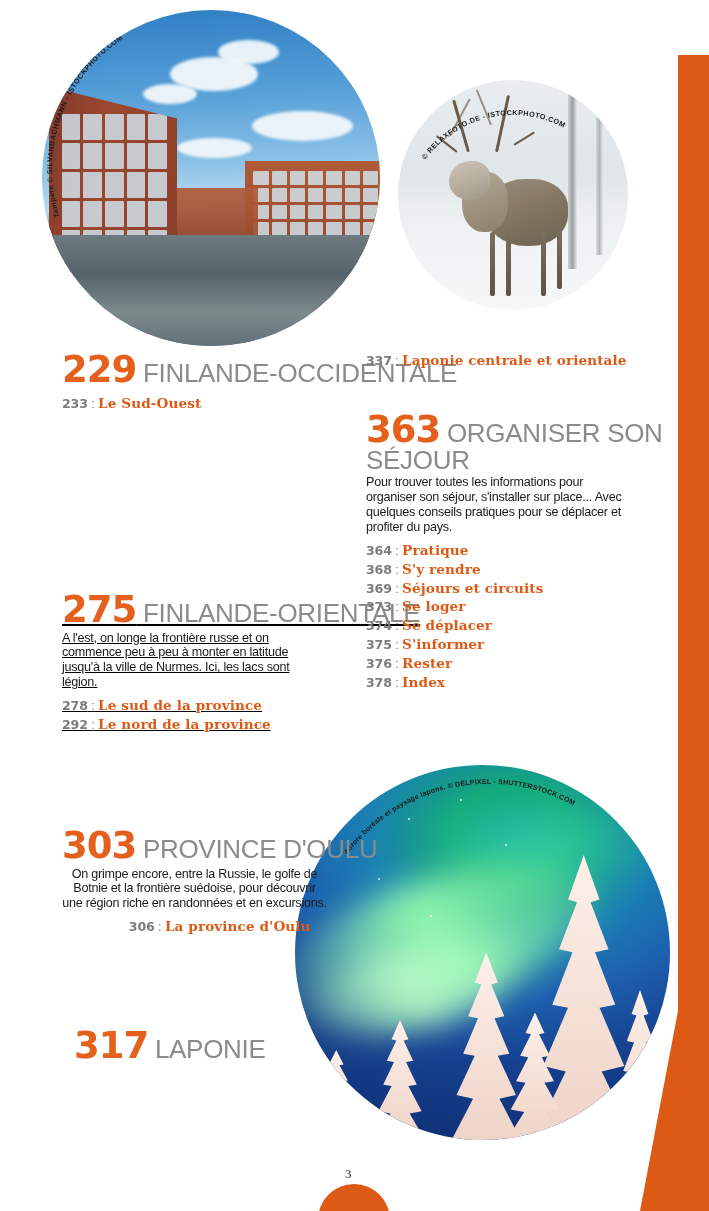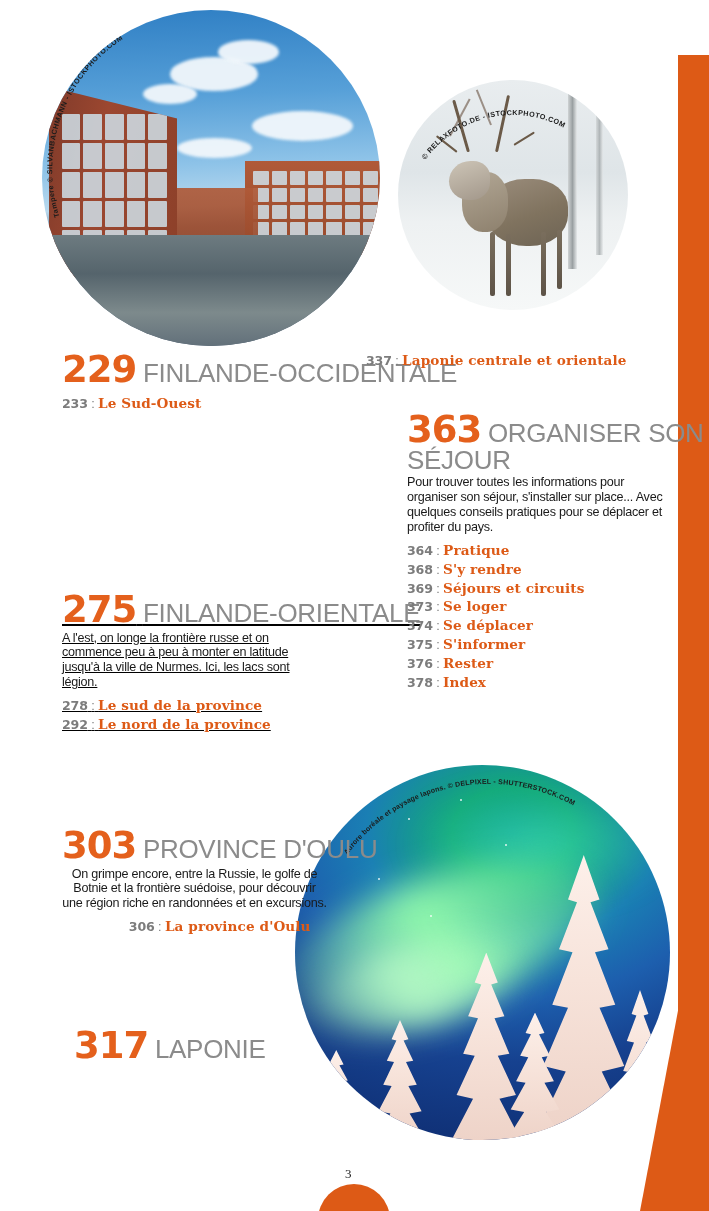--- a/index.html
+++ b/index.html
@@ -79,21 +79,21 @@
   .sep{color:#7c7c7c;font-size:12.6px;}
   .lbl{color:#DD5A16;font-weight:bold;font-family:"DejaVu Serif",serif;font-size:13.6px;letter-spacing:.1px;}
 
   
   #entry-finlande-occidentale{left:62px;top:352px;}
   #entry-finlande-orientale{left:62px;top:592px;text-decoration:underline;}
   #entry-province-oulu{left:62px;top:828px;text-align:center;}
   #entry-laponie{left:62px;top:1028px;margin-left:12px;}
   
   #toc-laponie-suite{left:366px;top:345px;}
-  #entry-organiser{left:366px;top:412px;margin-left:41px;}
+  #entry-organiser{left:366px;top:412px;}
   #entry-organiser .desc{max-width:262px;}
 
   
   .pagenum{position:absolute;left:345px;top:1166px;font-size:13px;color:#1a1a1a;
            font-family:"Liberation Serif",serif;}
   .pagedisc{position:absolute;left:318px;top:1184px;width:72px;height:72px;
             border-radius:50%;background:#DD5A16;}
 </style>
 </head>
 <body>

